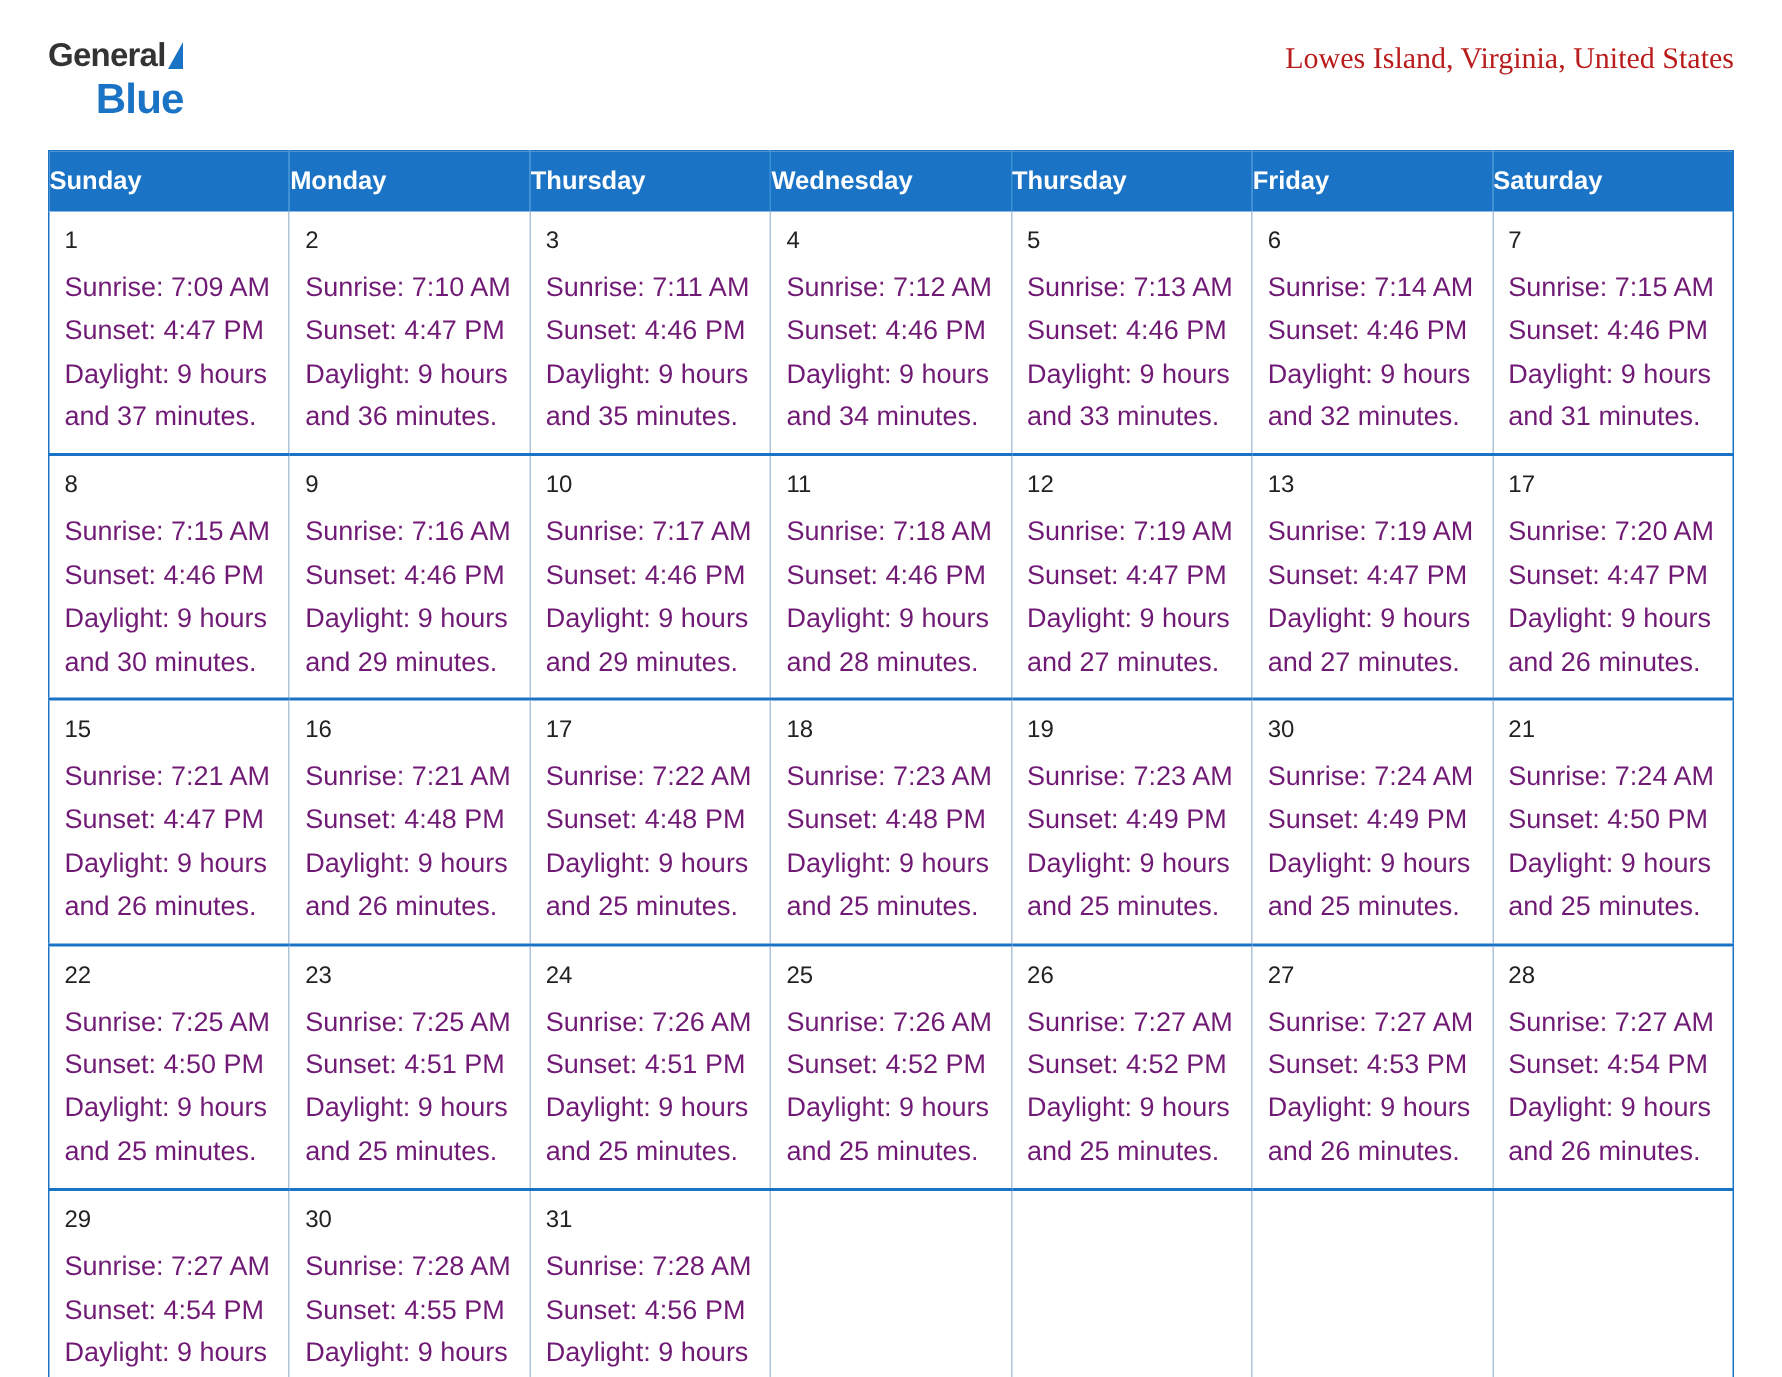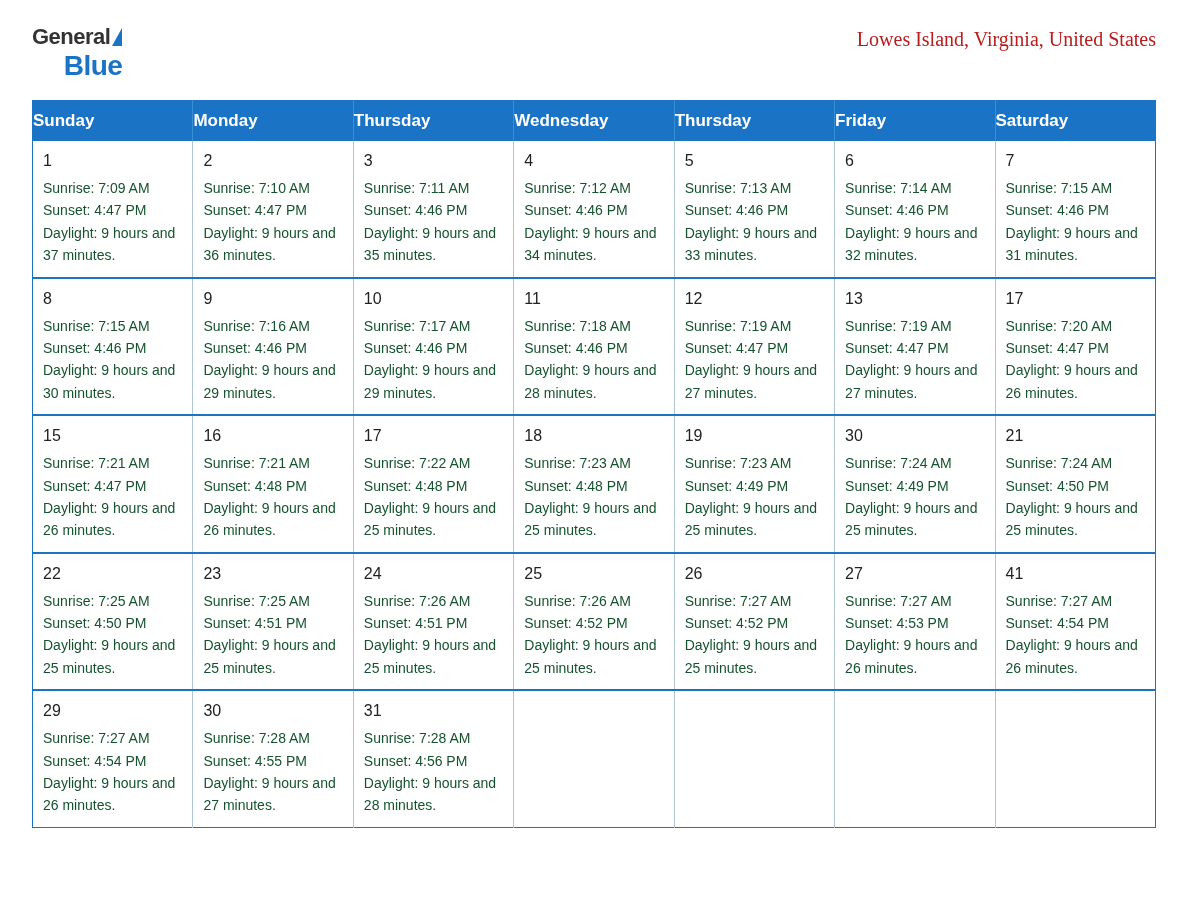--- a/index.html
+++ b/index.html
@@ -96,22 +96,22 @@
       border-bottom: none;
       border-radius: 27px;
     }
     .day-number {
       font-size: 16px;
       font-weight: 500;
       margin-bottom: 4px;
       display: block;
     }
     .day-info {
-      font-size: 14px;
-      color: #14532d;
+      font-size: 18px;
+      color: #701a75;
       line-height: 1.6;
     }
     .empty-cell {
       background: #fff;
     }
   </style>
 </head>
 <body>
 
 <div class="header-area">
@@ -249,21 +249,21 @@
         </td>
         <td>
           <span class="day-number">26</span>
           <div class="day-info">Sunrise: 7:27 AM<br>Sunset: 4:52 PM<br>Daylight: 9 hours and 25 minutes.</div>
         </td>
         <td>
           <span class="day-number">27</span>
           <div class="day-info">Sunrise: 7:27 AM<br>Sunset: 4:53 PM<br>Daylight: 9 hours and 26 minutes.</div>
         </td>
         <td>
-          <span class="day-number">41</span>
+          <span class="day-number">28</span>
           <div class="day-info">Sunrise: 7:27 AM<br>Sunset: 4:54 PM<br>Daylight: 9 hours and 26 minutes.</div>
         </td>
       </tr>
       <tr>
         <td>
           <span class="day-number">29</span>
           <div class="day-info">Sunrise: 7:27 AM<br>Sunset: 4:54 PM<br>Daylight: 9 hours and 26 minutes.</div>
         </td>
         <td>
           <span class="day-number">30</span>

